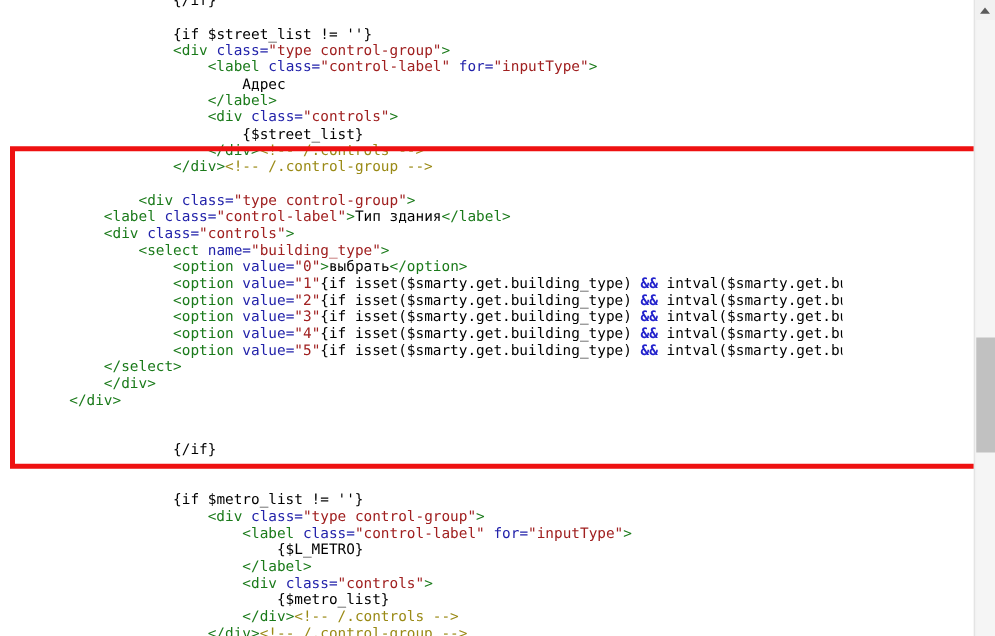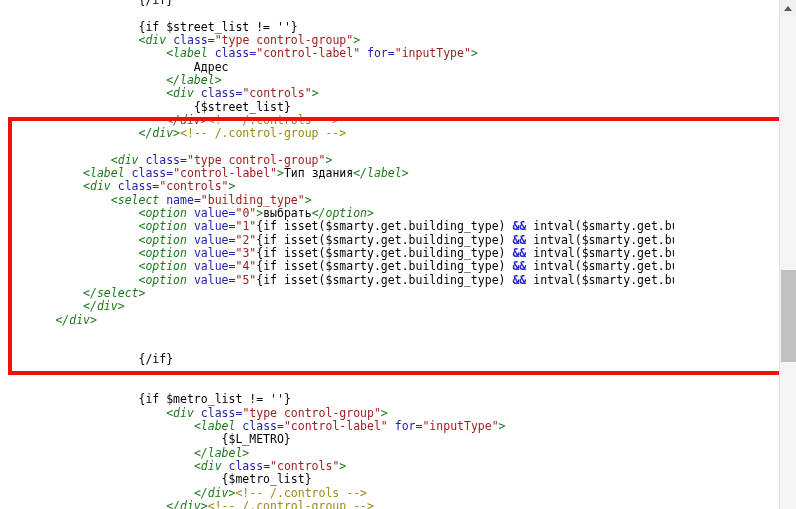--- a/index.html
+++ b/index.html
@@ -44,21 +44,21 @@
     color: #000000;
     letter-spacing: 0px;
   }
 
   .ln {
     white-space: pre;
     height: 13.32px;
   }
 
   
-  .tag  { color: #1a7a1a; font-style: italic; }        
+  .tag  { color: #1a7a1a; }        
   .attr { color: #2222aa; }        
   .val  { color: #a02020; }        
   .txt  { color: #000000; }        
   .cmt  { color: #9a8a16; }        
   .ent  { color: #2222cc; font-weight: bold; } 
   .num  { color: #a02020; }        
 
   
   #red-box {
     position: absolute;

